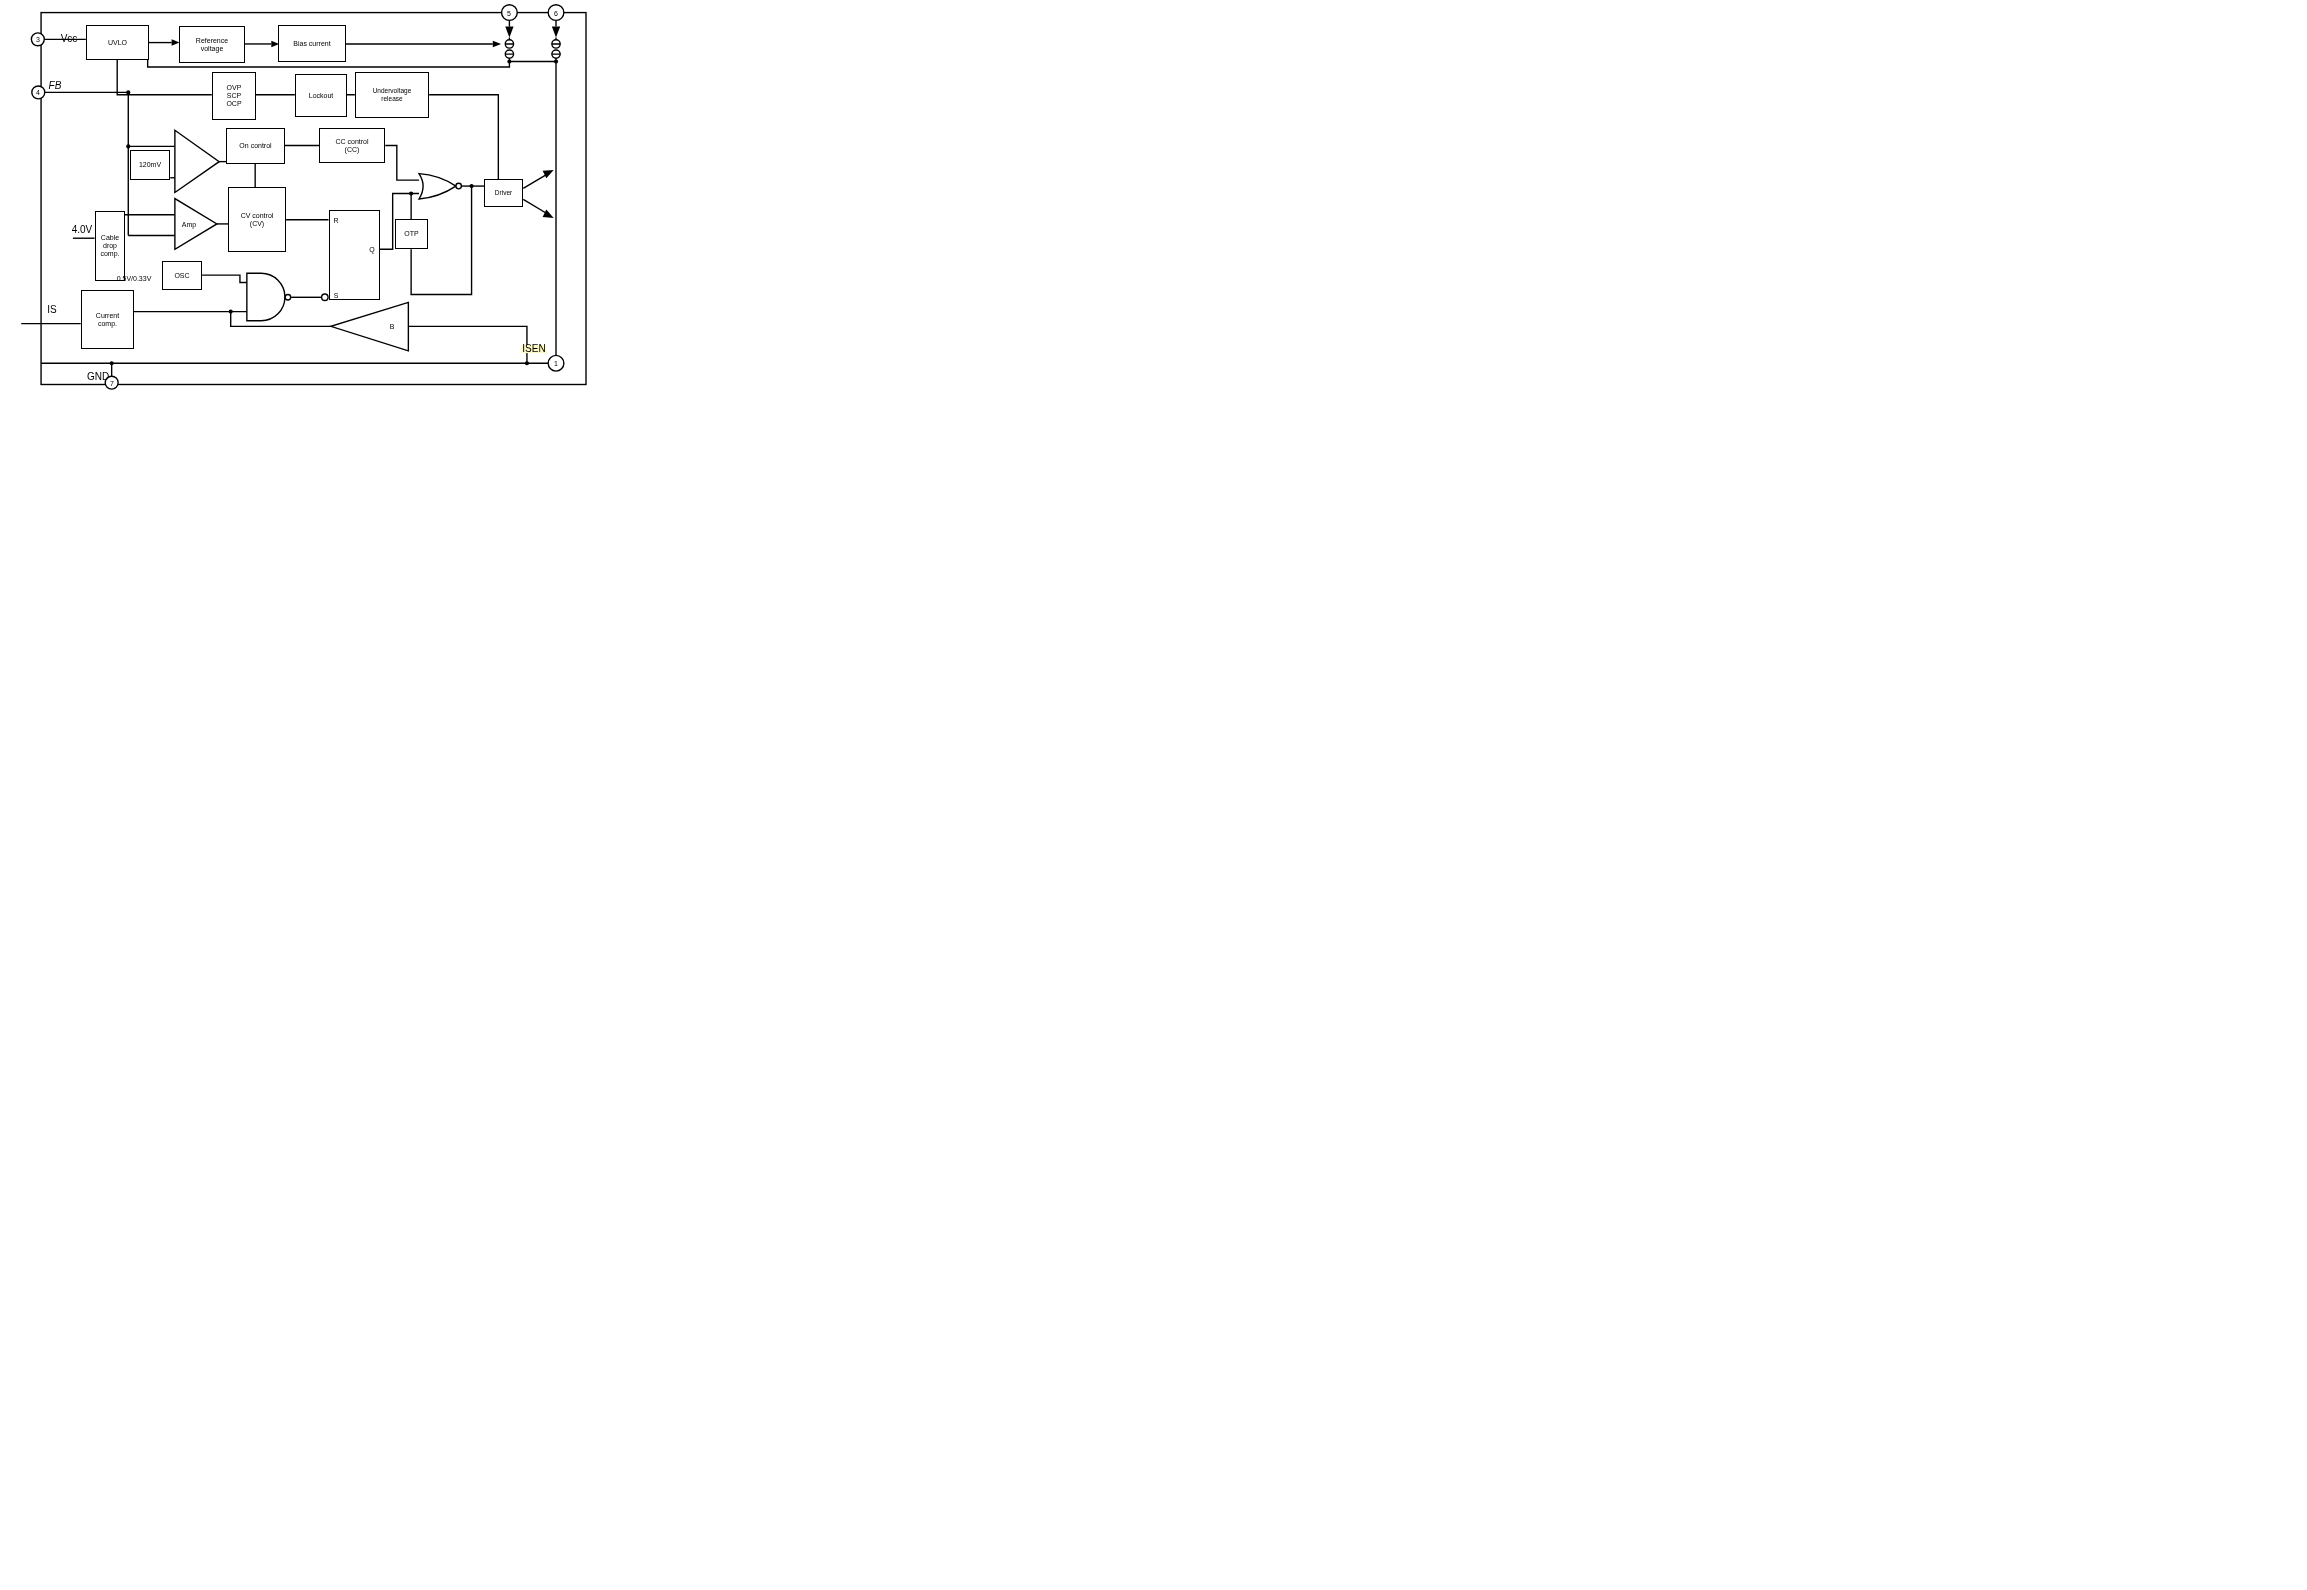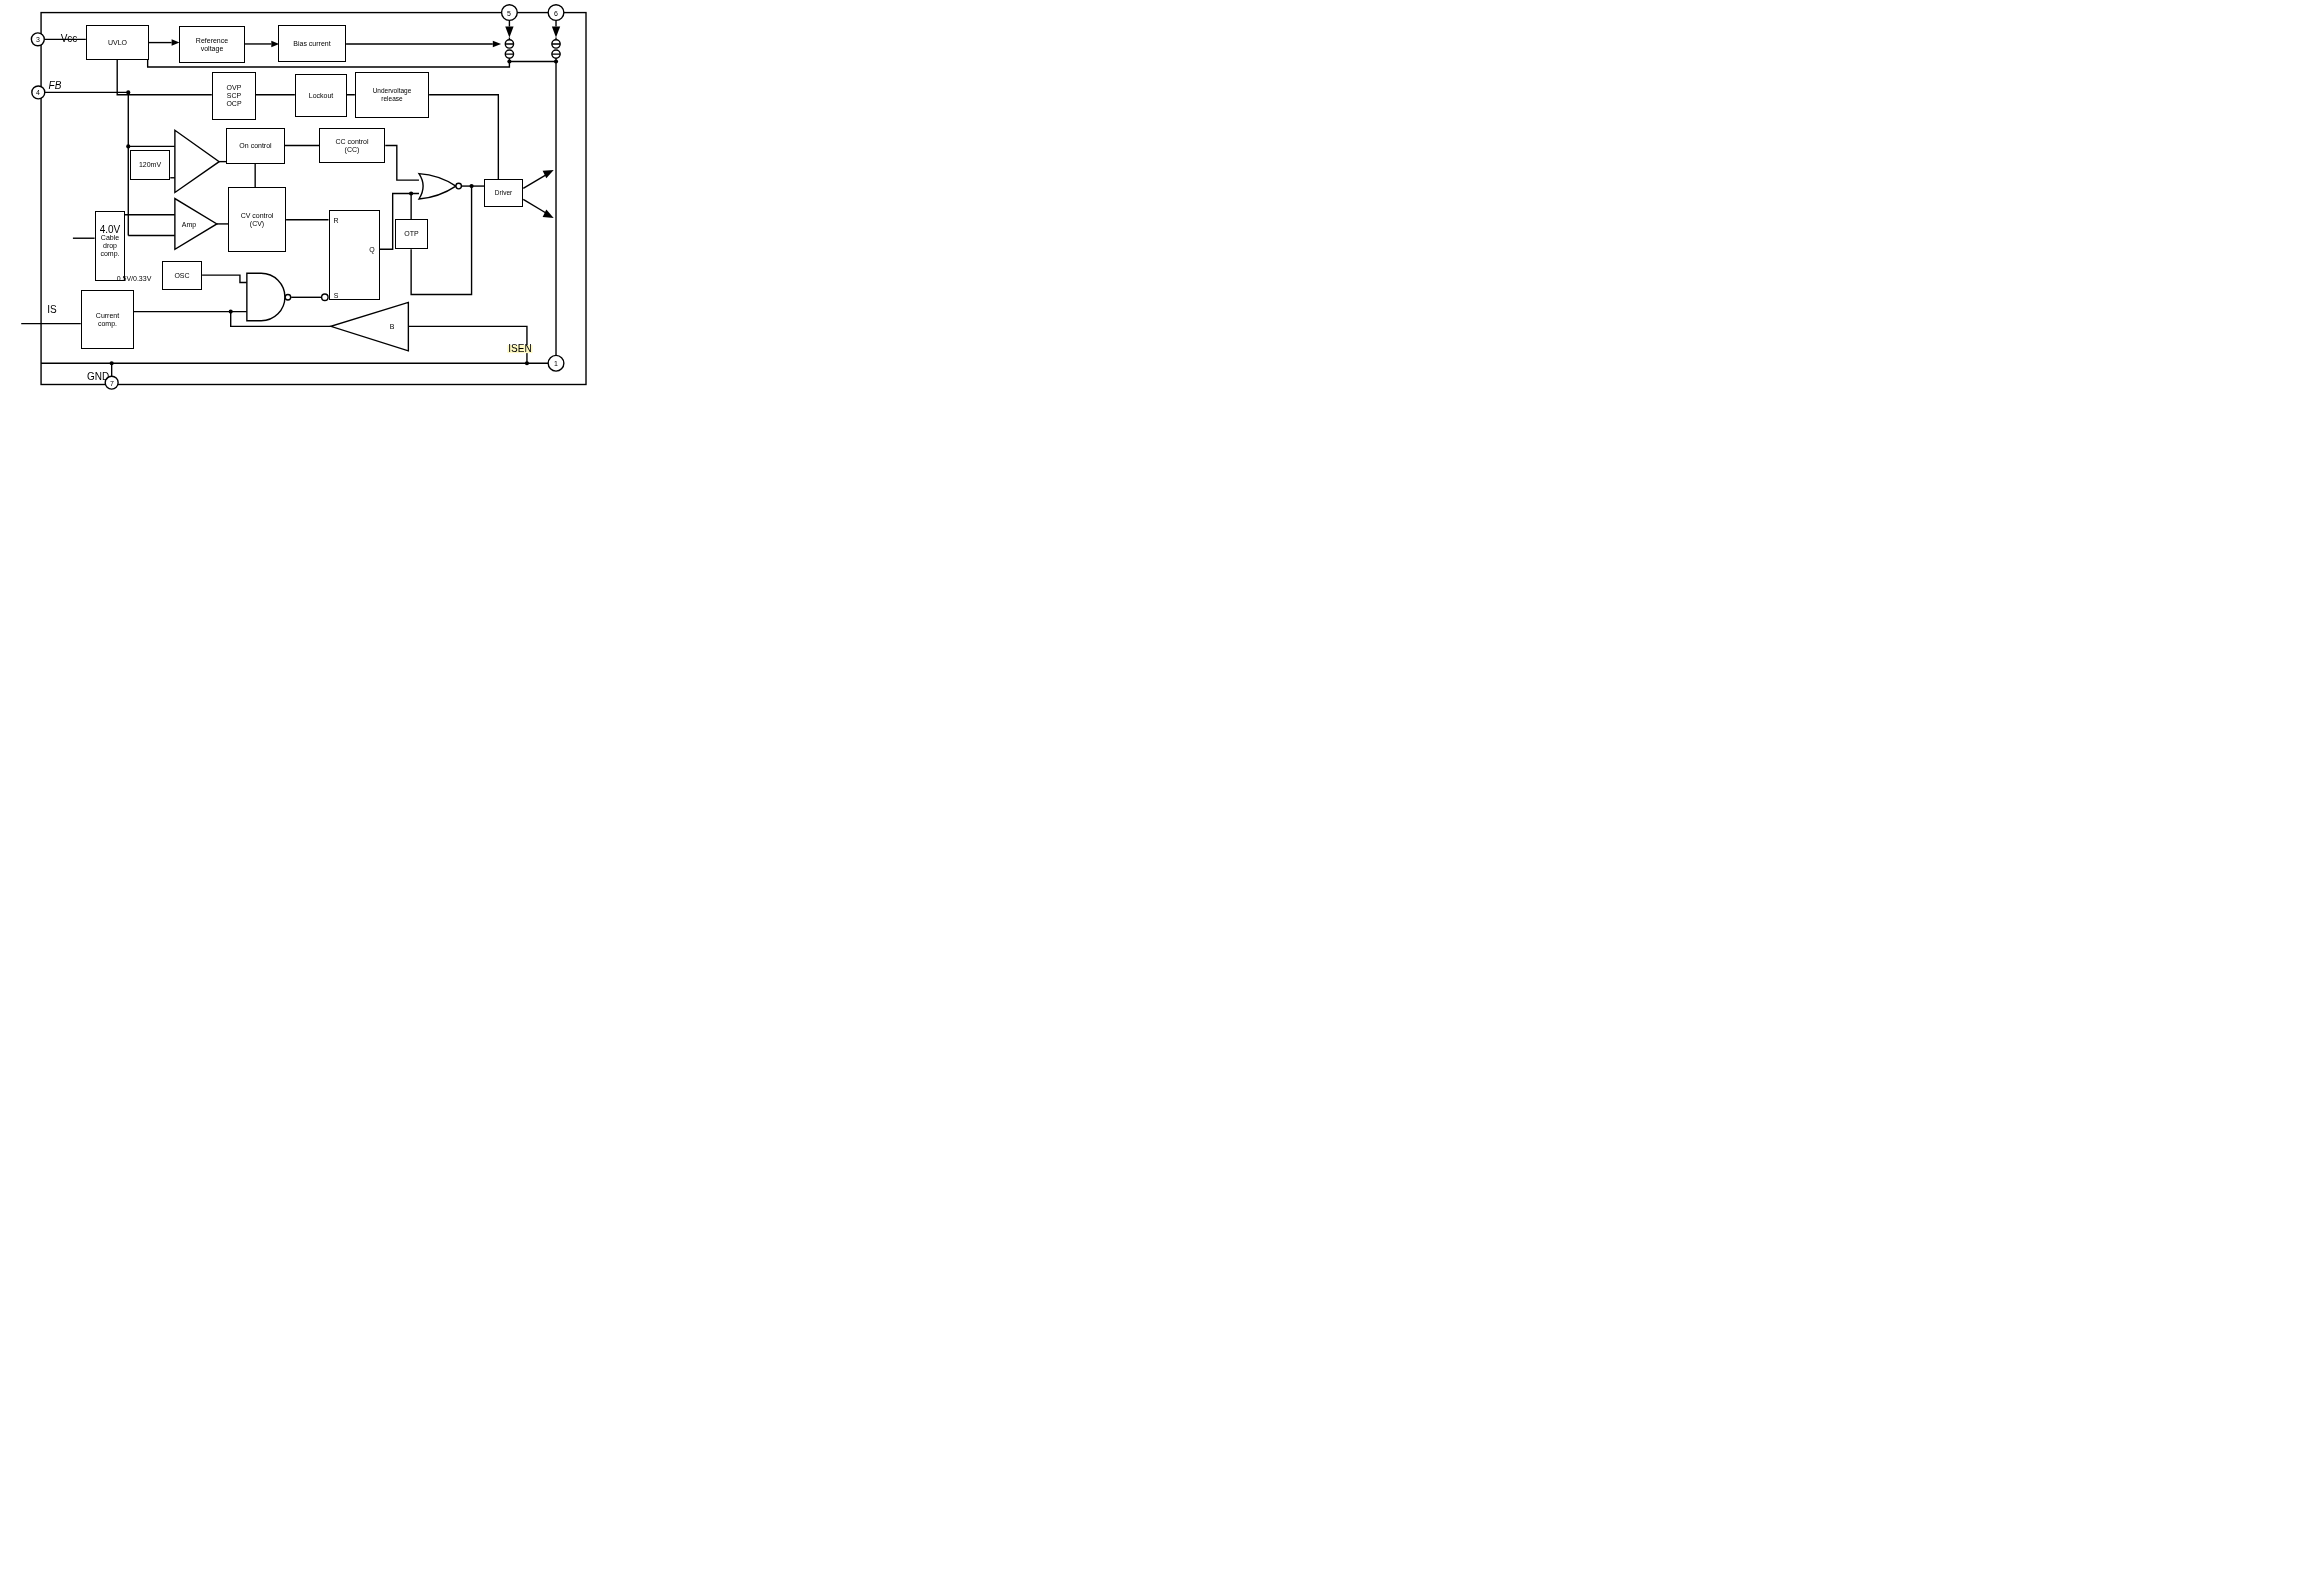--- a/index.html
+++ b/index.html
@@ -16,21 +16,21 @@
     position:absolute;transform:translate(-50%,-50%);
     font-size:7px;
   }
   .blk{
     position:absolute;border:1.4px solid #000;background:#fff;
     display:flex;flex-direction:column;align-items:center;justify-content:center;
     font-size:7px;line-height:7.8px;text-align:center;box-sizing:border-box;
   }
   .ffl{position:absolute;transform:translate(-50%,-50%);font-size:7px;}
   .small{font-size:6.5px;}
-  .whitebg{background:#fef9c3;padding:0 0.9px;}
+  .whitebg{background:#fef9c3;padding:0 0.9px;margin-left:14px;}
 </style>
 </head>
 <body>
 
 <div class="stage">
 
   <svg width="610" height="398" viewBox="0 0 1322 862">
 
     <rect x="89" y="27" width="1181" height="806" fill="none" stroke="#000" stroke-width="3"></rect>
 
@@ -179,21 +179,21 @@
   </div>
 
   <div class="blk" style="left:329px;top:210px;width:51px;height:90px;"></div>
   <div class="ffl" style="left:336px;top:220px;">R</div>
   <div class="ffl" style="left:336px;top:295px;">S</div>
   <div class="ffl" style="left:372px;top:249px;">Q</div>
 
   <div class="ffl" style="left:189px;top:224px;">Amp</div>
   <div class="ffl" style="left:392px;top:326px;">B</div>
 
-  <div class="lbl" style="left:82px;top:230px;margin-left:28px;">4.0V</div>
+  <div class="lbl" style="left:82px;top:230px;">4.0V</div>
   <div class="lbl" style="left:134px;top:279px;font-size:7px;">0.5V/0.33V</div>
 
   <div class="pinnum" style="left:38px;top:39px;">3</div>
   <div class="pinnum" style="left:38px;top:92px;">4</div>
   <div class="pinnum" style="left:112px;top:383px;">7</div>
   <div class="pinnum" style="left:509px;top:12.5px;">5</div>
   <div class="pinnum" style="left:556px;top:12.5px;">6</div>
   <div class="pinnum" style="left:556px;top:363px;">1</div>
 
   <div class="lbl" style="left:69px;top:39px;">Vcc</div>

